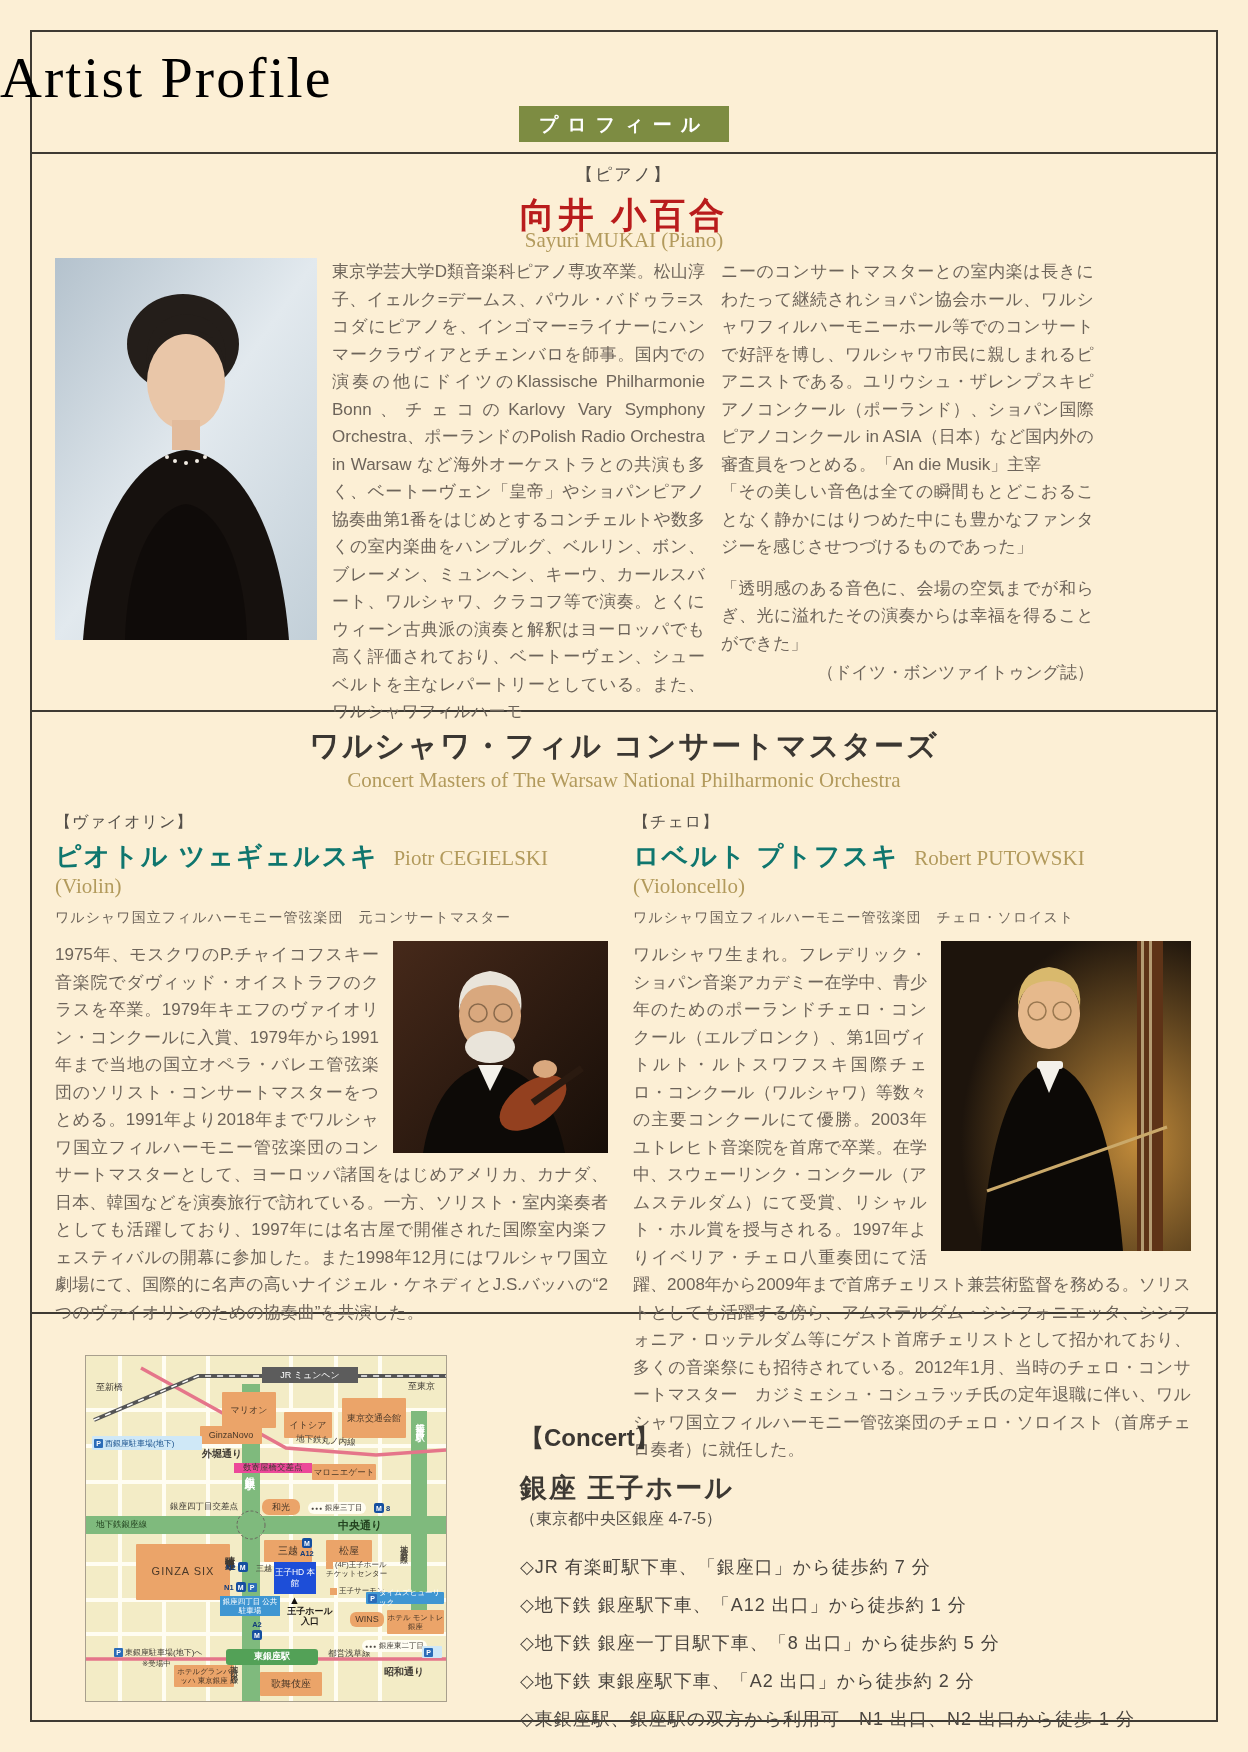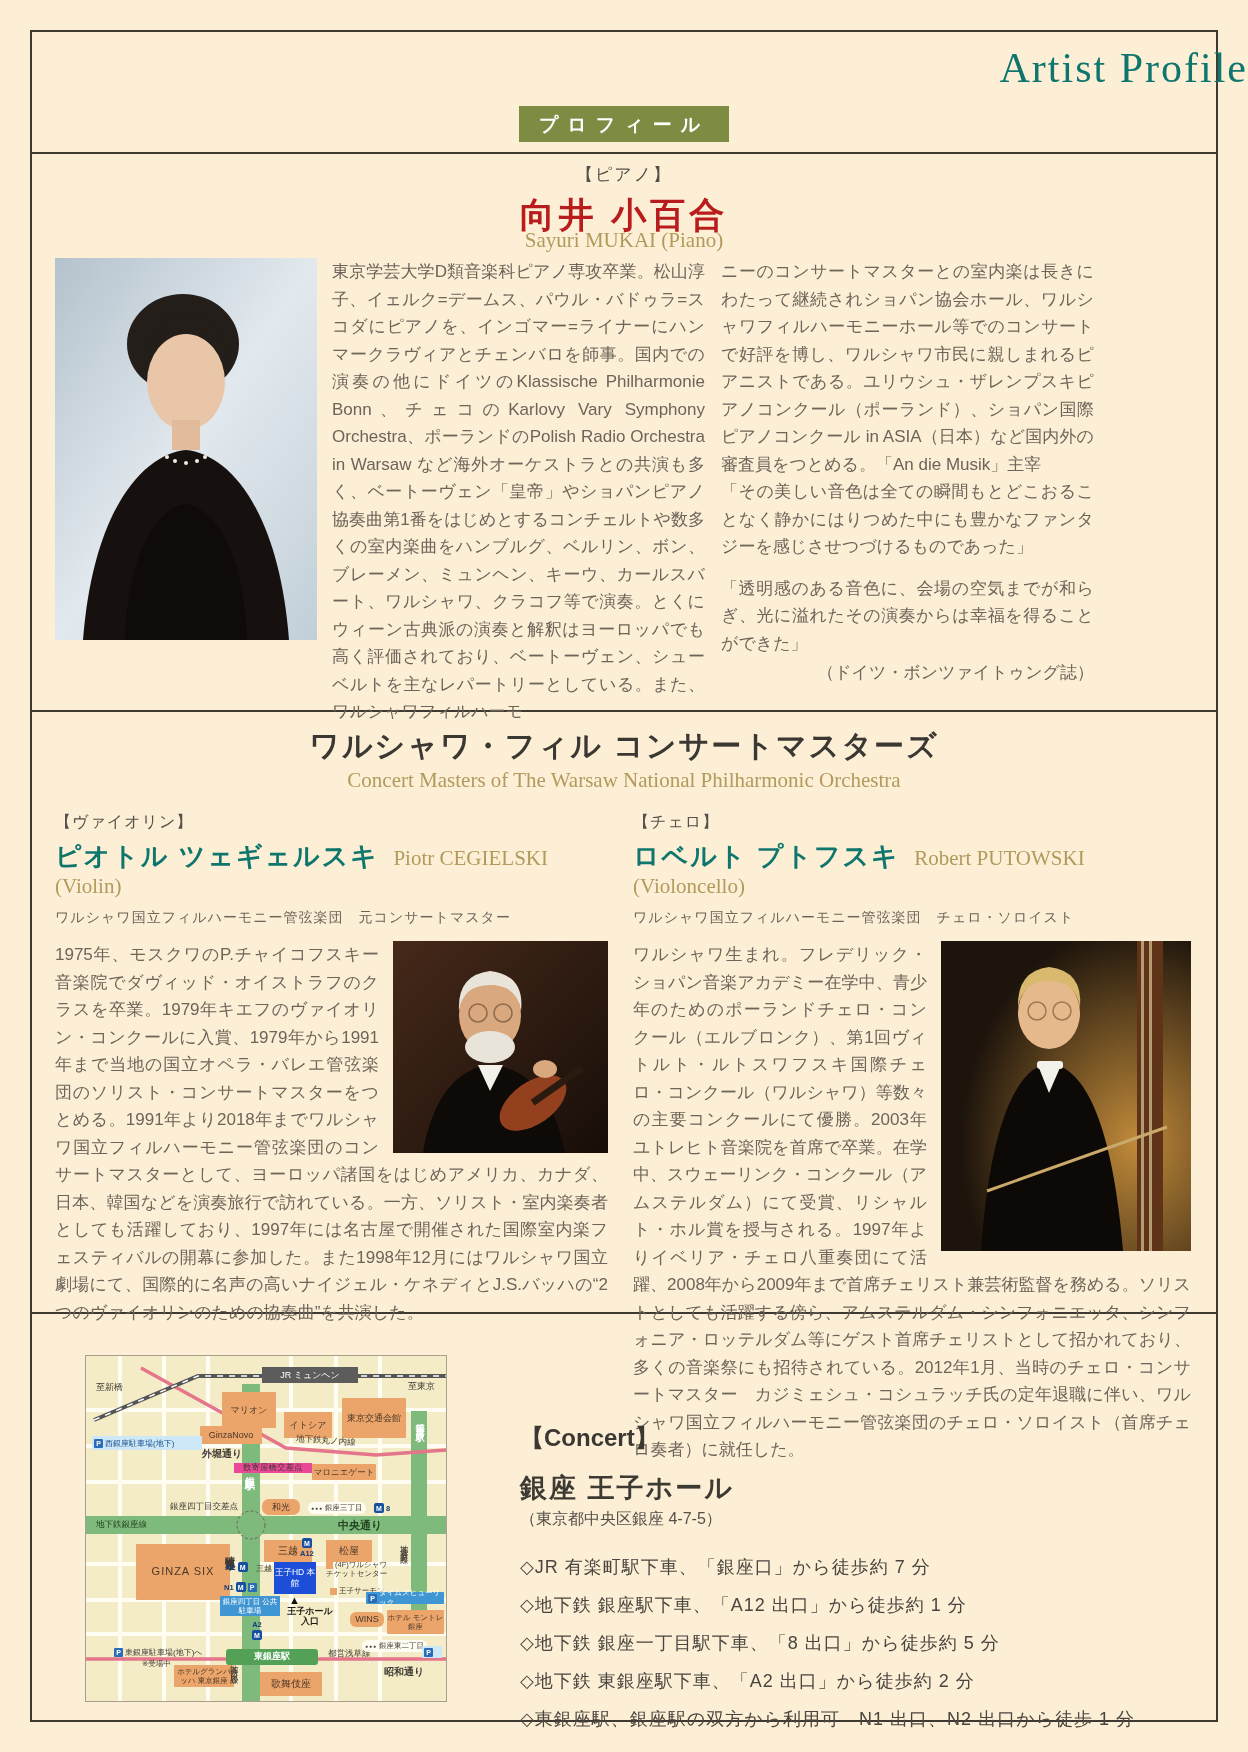--- a/index.html
+++ b/index.html
@@ -3,22 +3,22 @@
 <meta charset="utf-8">
 <style>
   html,body{margin:0;padding:0;background:#fcefd5;}
   .page{position:relative;width:1248px;height:1752px;background:#fcefd5;overflow:hidden;
         font-family:"Liberation Sans","DejaVu Sans",sans-serif;color:#3d3933;}
   .frame{position:absolute;left:30px;top:30px;right:30px;bottom:30px;border:2px solid #3e3a33;}
   .rule{position:absolute;left:30px;right:30px;height:2px;background:#3e3a33;}
   .rule-1{top:152px}.rule-2{top:710px}.rule-3{top:1312px}
 
   
-  .title{position:absolute;top:44px;left:0;width:100%;text-align:right;
-         font-family:"Liberation Serif","DejaVu Serif",serif;font-size:42px;color:#0f766e;letter-spacing:2px;}
+  .title{position:absolute;top:44px;left:0;width:100%;text-align:left;
+         font-family:"Liberation Serif","DejaVu Serif",serif;font-size:58px;color:#000000;letter-spacing:2px;}
   .banner{position:absolute;top:106px;left:519px;width:210px;height:36px;background:#7d8c42;
           color:#fff;font-size:19px;font-weight:bold;letter-spacing:9px;text-align:center;line-height:37px;}
 
   
   .roletag{font-size:17px;color:#55504a;letter-spacing:2px;}
   .center{position:absolute;left:0;width:100%;text-align:center;}
   .p-role{top:163px}
   .p-name{top:192px;font-size:35px;font-weight:600;letter-spacing:4px;color:#b91c1c;}
   .gold{font-family:"Liberation Serif","DejaVu Serif",serif;color:#b29a5c;}
   .p-roman{top:228px;font-size:21px;}
@@ -272,21 +272,21 @@
       <span class="mchip">M</span>
       <span>A12</span>
     </div>
     <div class="exitgrp" style="left:140px;top:206px;">
       <span>N2</span>
       <span class="mchip">M</span>
     </div>
     <div class="ml" style="left:170px;top:208px;font-size:8px;">三越</div>
     <div class="darkblue" style="left:188px;top:206px;width:42px;height:32px;">王子HD 本館</div>
     <div class="ml tiny" style="left:240px;top:204px;width:68px;">
-      <span class="tinybx"></span><span>(4F)ワルシャワ チケットセンター</span>
+      <span class="tinybx"></span><span>(4F)王子ホール チケットセンター</span>
     </div>
     <div class="ml tiny" style="left:244px;top:230px;">
       <span class="tinybx"></span><span>王子サーモン</span>
     </div>
     <div class="exitgrp" style="left:138px;top:226px;">
       <span>N1</span>
       <span class="mchip">M</span>
       <span class="pchip">P</span>
     </div>
     <div class="darkblue" style="left:134px;top:240px;width:60px;height:20px;background:#3f96d2;font-size:7.5px;">銀座四丁目 公共駐車場</div>

